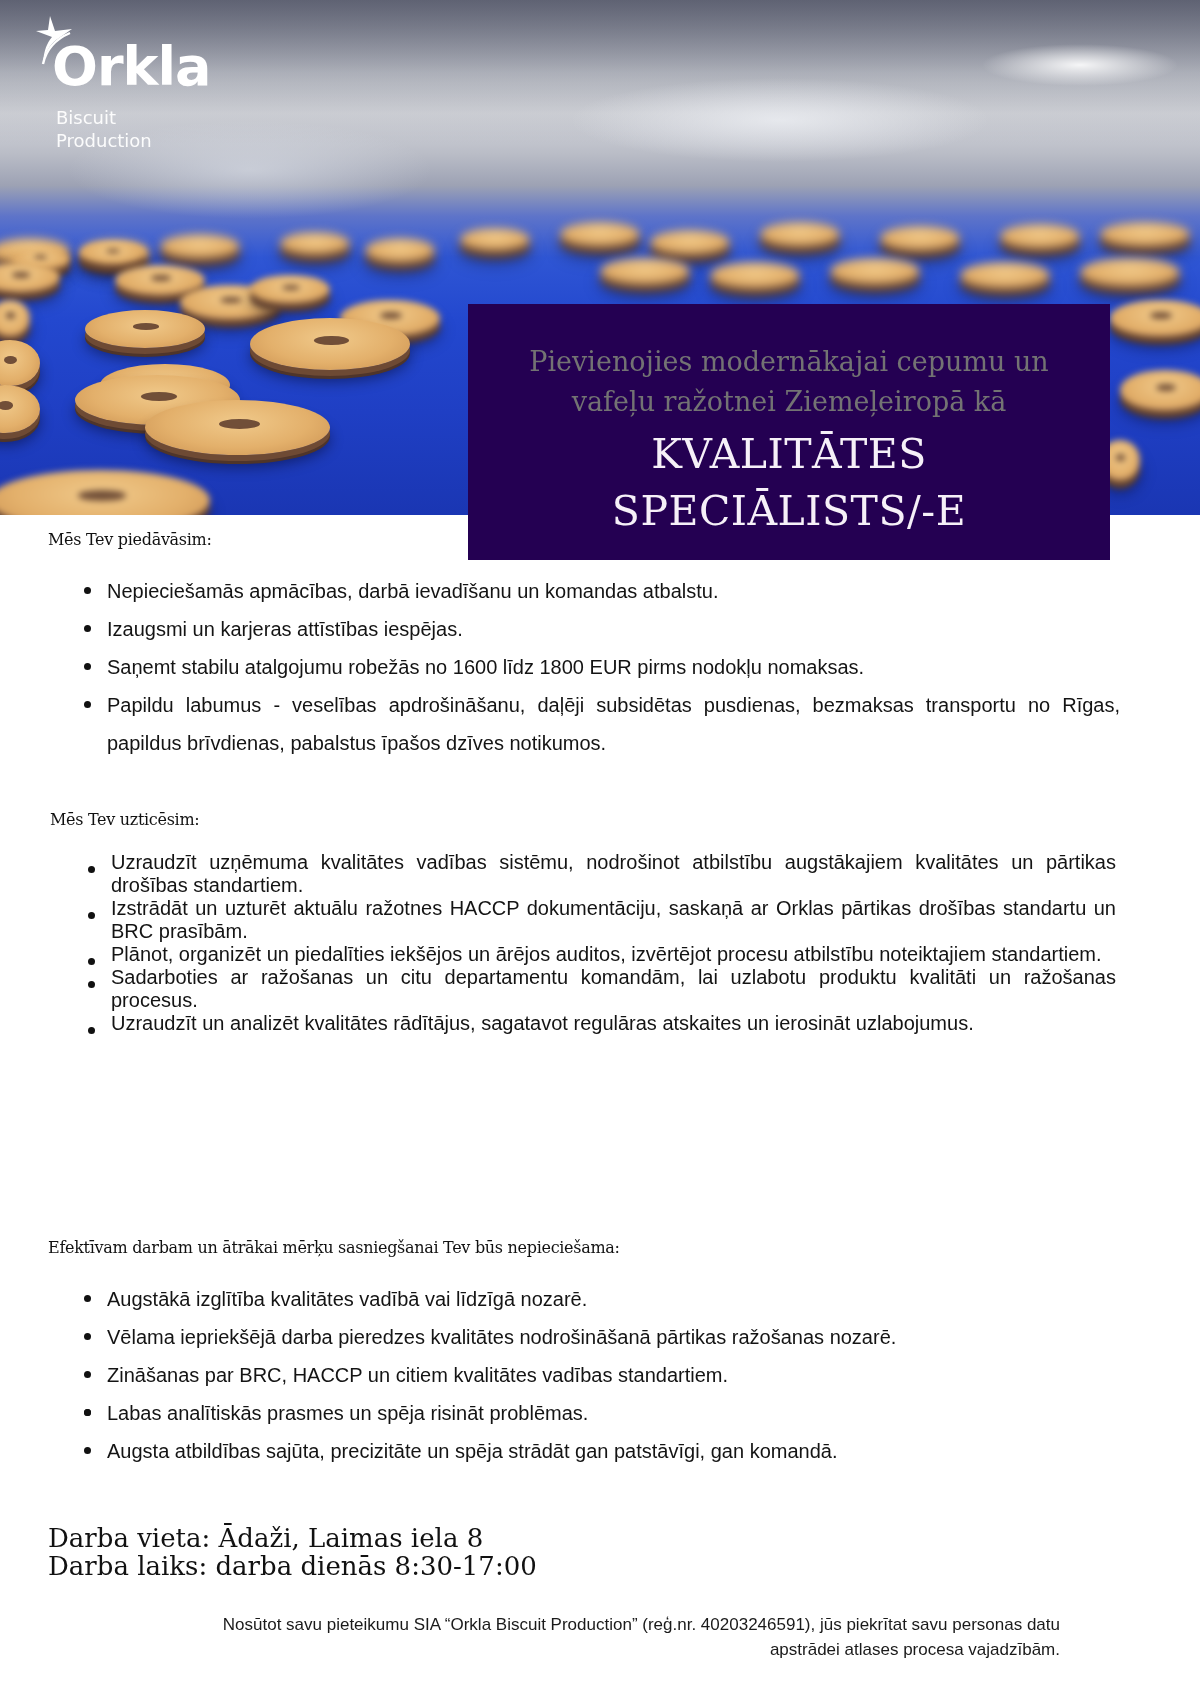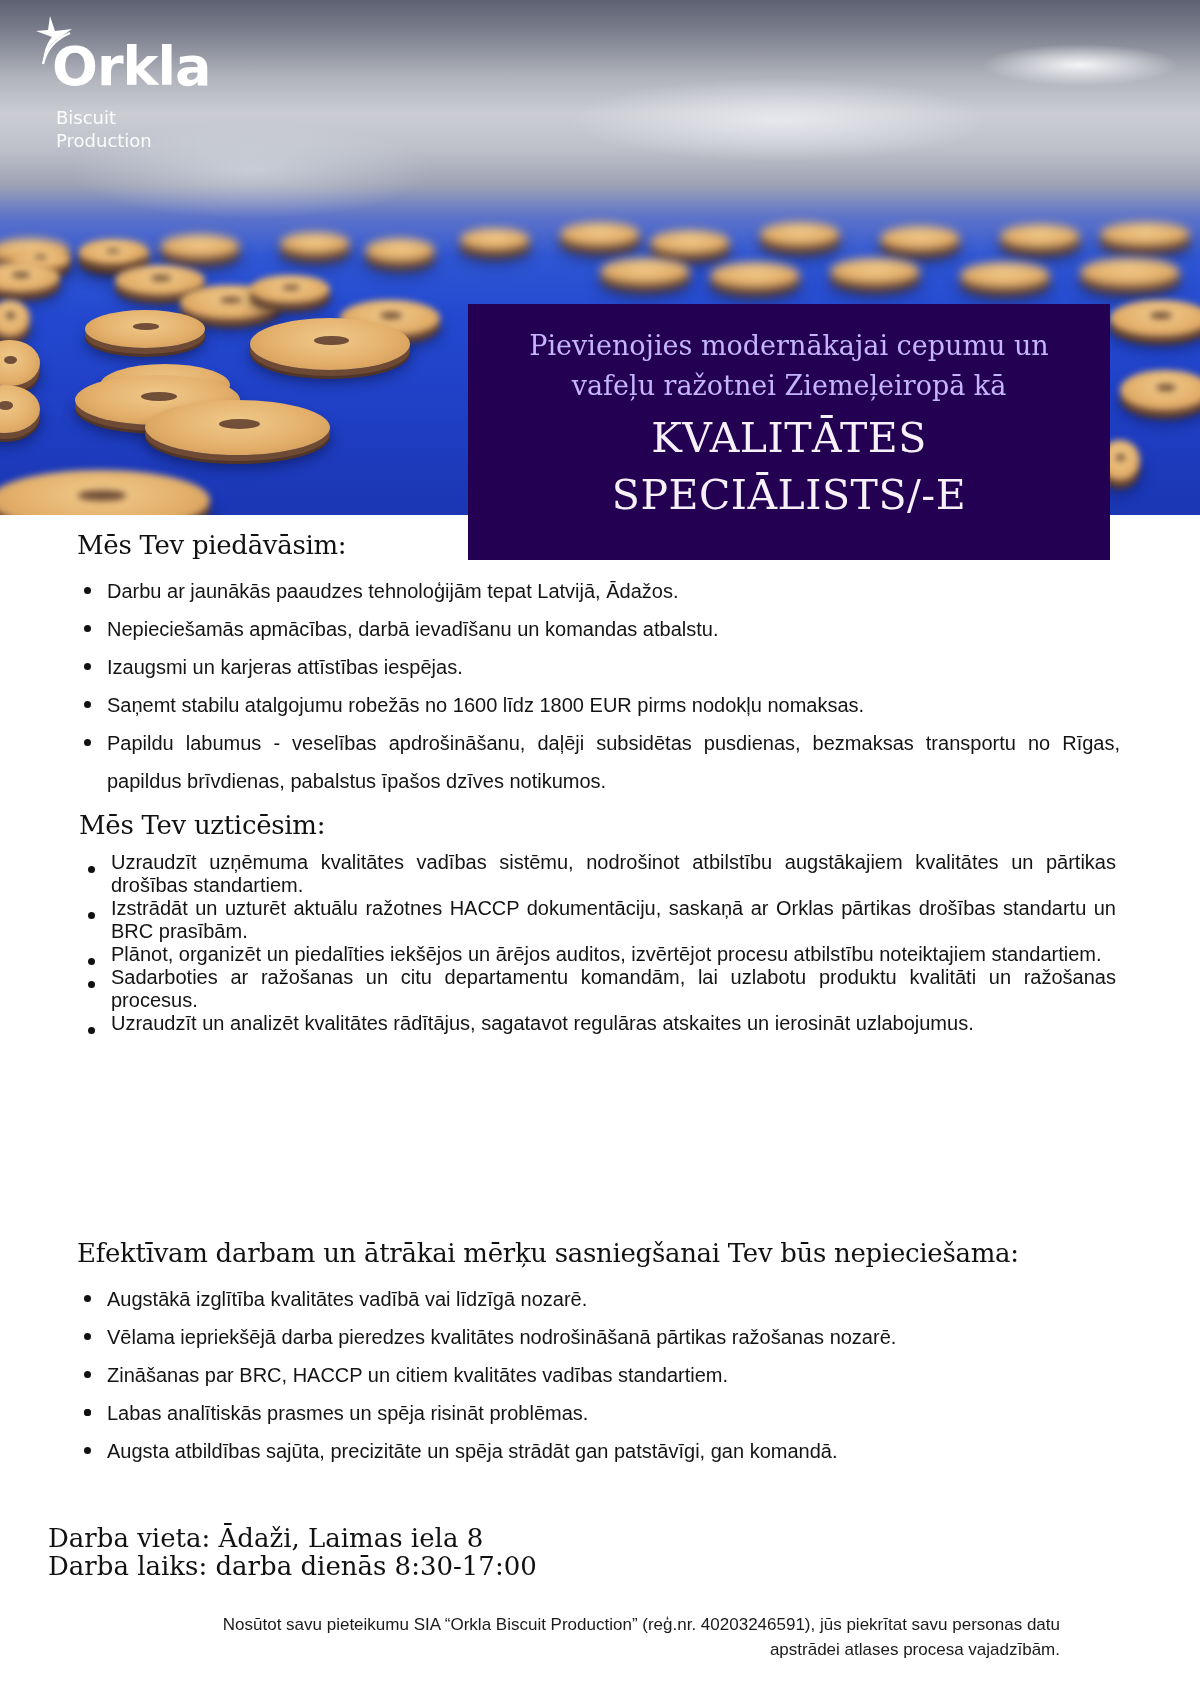--- a/index.html
+++ b/index.html
@@ -47,27 +47,27 @@
     position: absolute; left: 34px; top: 92px; font-family: "DejaVu Sans", sans-serif;
     font-size: 18px; line-height: 23px; color: #ffffff; opacity: 0.95;
   }
 
   
   .title-card {
     position: absolute; left: 468px; top: 304px; width: 642px; height: 256px;
     background: #240052; color: #ffffff; text-align: center;
     font-family: "DejaVu Serif", serif;
   }
-  .title-card .intro { margin-top: 22px; font-size: 27px; line-height: 40px; color: #c4b5fd; }
+  .title-card .intro { margin-top: 38px; font-size: 27px; line-height: 40px; color: #737373; }
   .title-card .role { margin-top: 4px; font-size: 41px; line-height: 57px; letter-spacing: 0.5px; color: #f6f0f8; }
 
   
   .section-heading {
     position: absolute; left: 48px; font-family: "DejaVu Serif", serif;
-    font-size: 26px; font-weight: normal; color: #111111; letter-spacing: -0.3px; margin-left: 29px;
+    font-size: 16px; font-weight: normal; color: #111111; letter-spacing: -0.3px;
   }
   .bullets { position: absolute; left: 48px; width: 1072px; list-style: none; }
   .bullets li {
     position: relative; padding-left: 59px; font-size: 20px; line-height: 38px;
     color: #141414;
   }
   .bullets li .dot {
     position: absolute; left: 36px; top: 15px; width: 7px; height: 7px; border-radius: 50%;
     background: #111111;
   }
@@ -147,21 +147,20 @@
     <div>vafeļu ražotnei Ziemeļeiropā kā</div>
   </div>
   <div class="role">
     <div>KVALITĀTES</div>
     <div>SPECIĀLISTS/-E</div>
   </div>
 </div>
 
 <h2 class="section-heading" style="top:530px;">Mēs Tev piedāvāsim:</h2>
 <ul class="bullets" style="top:572px;">
-  <li><span class="dot"></span><span>Darbu ar jaunākās paaudzes tehnoloģijām tepat Latvijā, Ādažos.</span></li>
   <li><span class="dot"></span><span>Nepieciešamās apmācības, darbā ievadīšanu un komandas atbalstu.</span></li>
   <li><span class="dot"></span><span>Izaugsmi un karjeras attīstības iespējas.</span></li>
   <li><span class="dot"></span><span>Saņemt stabilu atalgojumu robežās no 1600 līdz 1800 EUR pirms nodokļu nomaksas.</span></li>
   <li style="text-align:justify;"><span class="dot"></span><span>Papildu labumus - veselības apdrošināšanu, daļēji subsidētas pusdienas, bezmaksas transportu no Rīgas, papildus brīvdienas, pabalstus īpašos dzīves notikumos.</span></li>
 </ul>
 
 <h2 class="section-heading" style="top:810px;left:50px;">Mēs Tev uzticēsim:</h2>
 <ul class="bullets justified" style="top:851px;left:52px;width:1064px;">
   <li><span class="dot"></span><span>Uzraudzīt uzņēmuma kvalitātes vadības sistēmu, nodrošinot atbilstību augstākajiem kvalitātes un pārtikas drošības standartiem.</span></li>
   <li><span class="dot"></span><span>Izstrādāt un uzturēt aktuālu ražotnes HACCP dokumentāciju, saskaņā ar Orklas pārtikas drošības standartu un BRC prasībām.</span></li>

